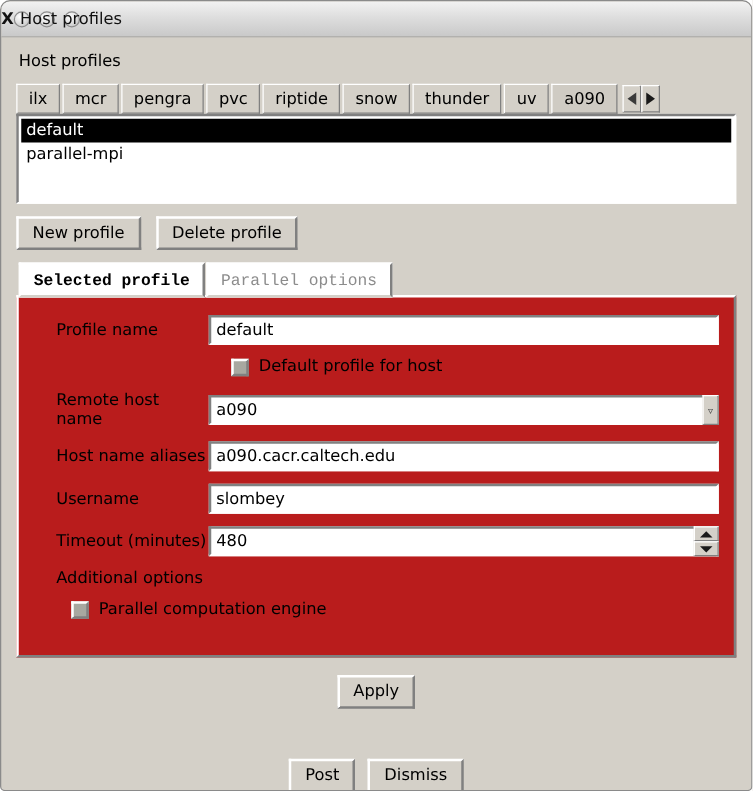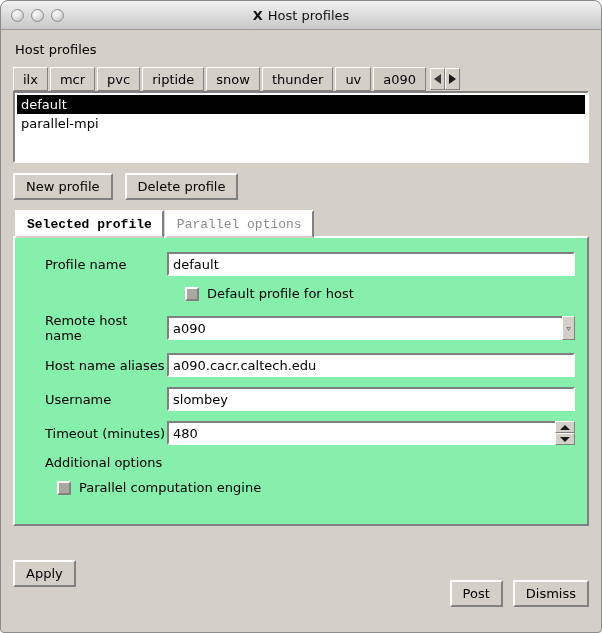--- a/index.html
+++ b/index.html
@@ -40,21 +40,21 @@
     height: 13px;
     border-radius: 50%;
     background: radial-gradient(circle at 35% 30%, #ffffff 0%, #e3e3e3 45%, #b9b9b9 100%);
     border: 1px solid #8d8d8d;
     box-sizing: border-box;
   }
   .tb-title {
     position: absolute;
     left: 0;
     right: 0;
-    text-align: center;
+    text-align: left;
     font-size: 13px;
     color: #111;
     font-family: "DejaVu Sans", sans-serif;
     pointer-events: none;
   }
   .tb-title .xglyph {
     font-weight: bold;
     margin-right: 5px;
   }
   
@@ -176,21 +176,21 @@
     color: #000;
     box-sizing: border-box;
     margin-right: 1px;
     font-family: Liberation Mono, monospace;
   }
   .ptab.disabled { color: #8c8c8c; }
   .ptab.selected { font-weight: bold; }
   .panel {
     border: 2px solid;
     border-color: #ffffff #808080 #808080 #ffffff;
-    background: #86efac;
+    background: #b91c1c;
     margin-top: -2px;
     padding: 14px 12px 22px 12px;
     box-sizing: border-box;
     height: 290px;
     position: relative;
     z-index: 1;
   }
   .form-row {
     display: flex;
     align-items: center;
@@ -289,20 +289,21 @@
     font-size: 13px;
     color: #000;
   }
   .indent-158 { margin-left: 158px; }
   .indent-30 { margin-left: 30px; }
   
   .bottom-row {
     display: flex;
     align-items: center;
     margin-top: 14px;
+    flex-direction: column;
   }
   .spacer { flex: 1; }
   .bottom-right { display: flex; gap: 10px; margin-top: 40px; }
 </style>
 </head>
 <body>
 
 <div class="window">
 
   <div class="titlebar">
@@ -316,20 +317,21 @@
     </div>
   </div>
 
   <div class="content">
 
     <div class="section-label">Host profiles</div>
 
     <div class="tabstrip">
       <div class="tab">ilx</div>
       <div class="tab">mcr</div>
+      <div class="tab">pengra</div>
       <div class="tab">pvc</div>
       <div class="tab">riptide</div>
       <div class="tab">snow</div>
       <div class="tab">thunder</div>
       <div class="tab">uv</div>
       <div class="tab selected">a090</div>
       <div class="tab-scroll">
         <div class="arrow-btn">
           <span class="arrow-left"></span>
         </div>

